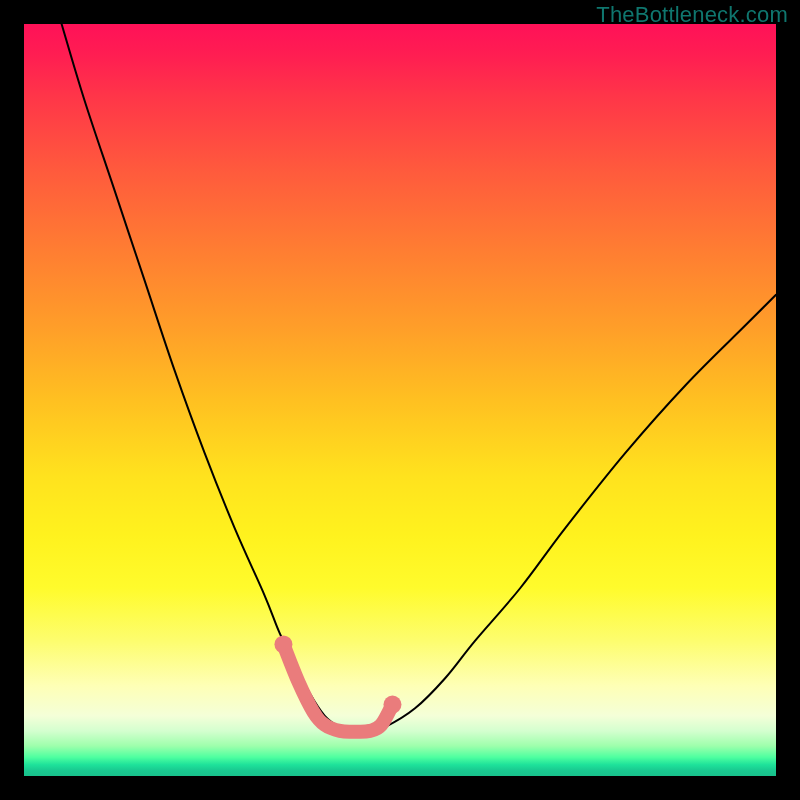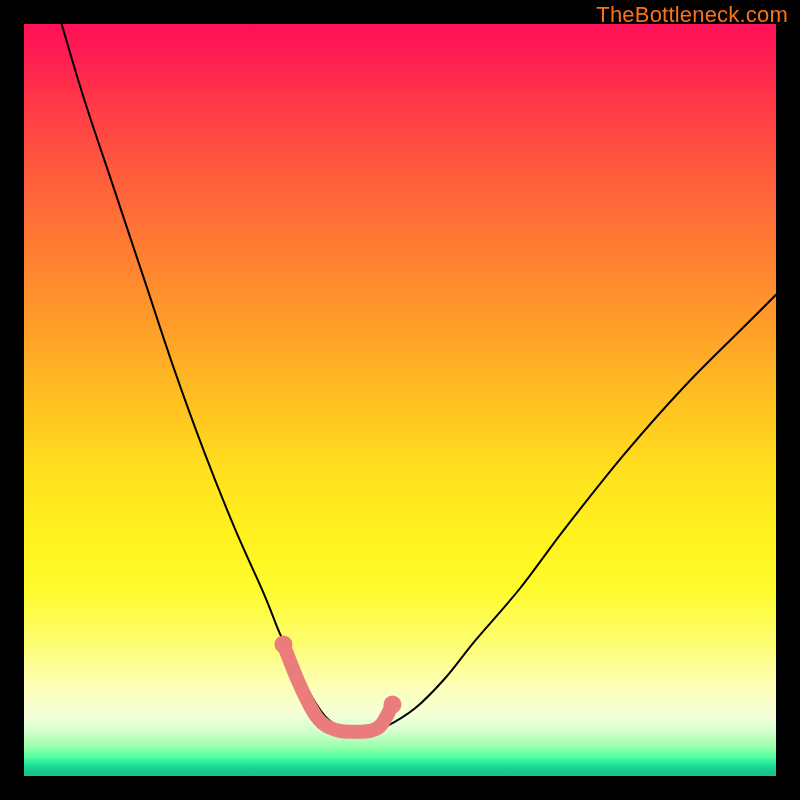--- a/index.html
+++ b/index.html
@@ -15,21 +15,21 @@
     width: 800px;
     height: 800px;
     background: #000;
   }
   .watermark {
     position: absolute;
     top: 2px;
     right: 12px;
     font-family: Arial, Helvetica, sans-serif;
     font-size: 22px;
-    color: #f97316;
+    color: #0f766e;
     font-weight: 500;
     letter-spacing: 0.2px;
     z-index: 10;
   }
   .plot-area {
     position: absolute;
     left: 24px;
     top: 24px;
     width: 752px;
     height: 752px;

